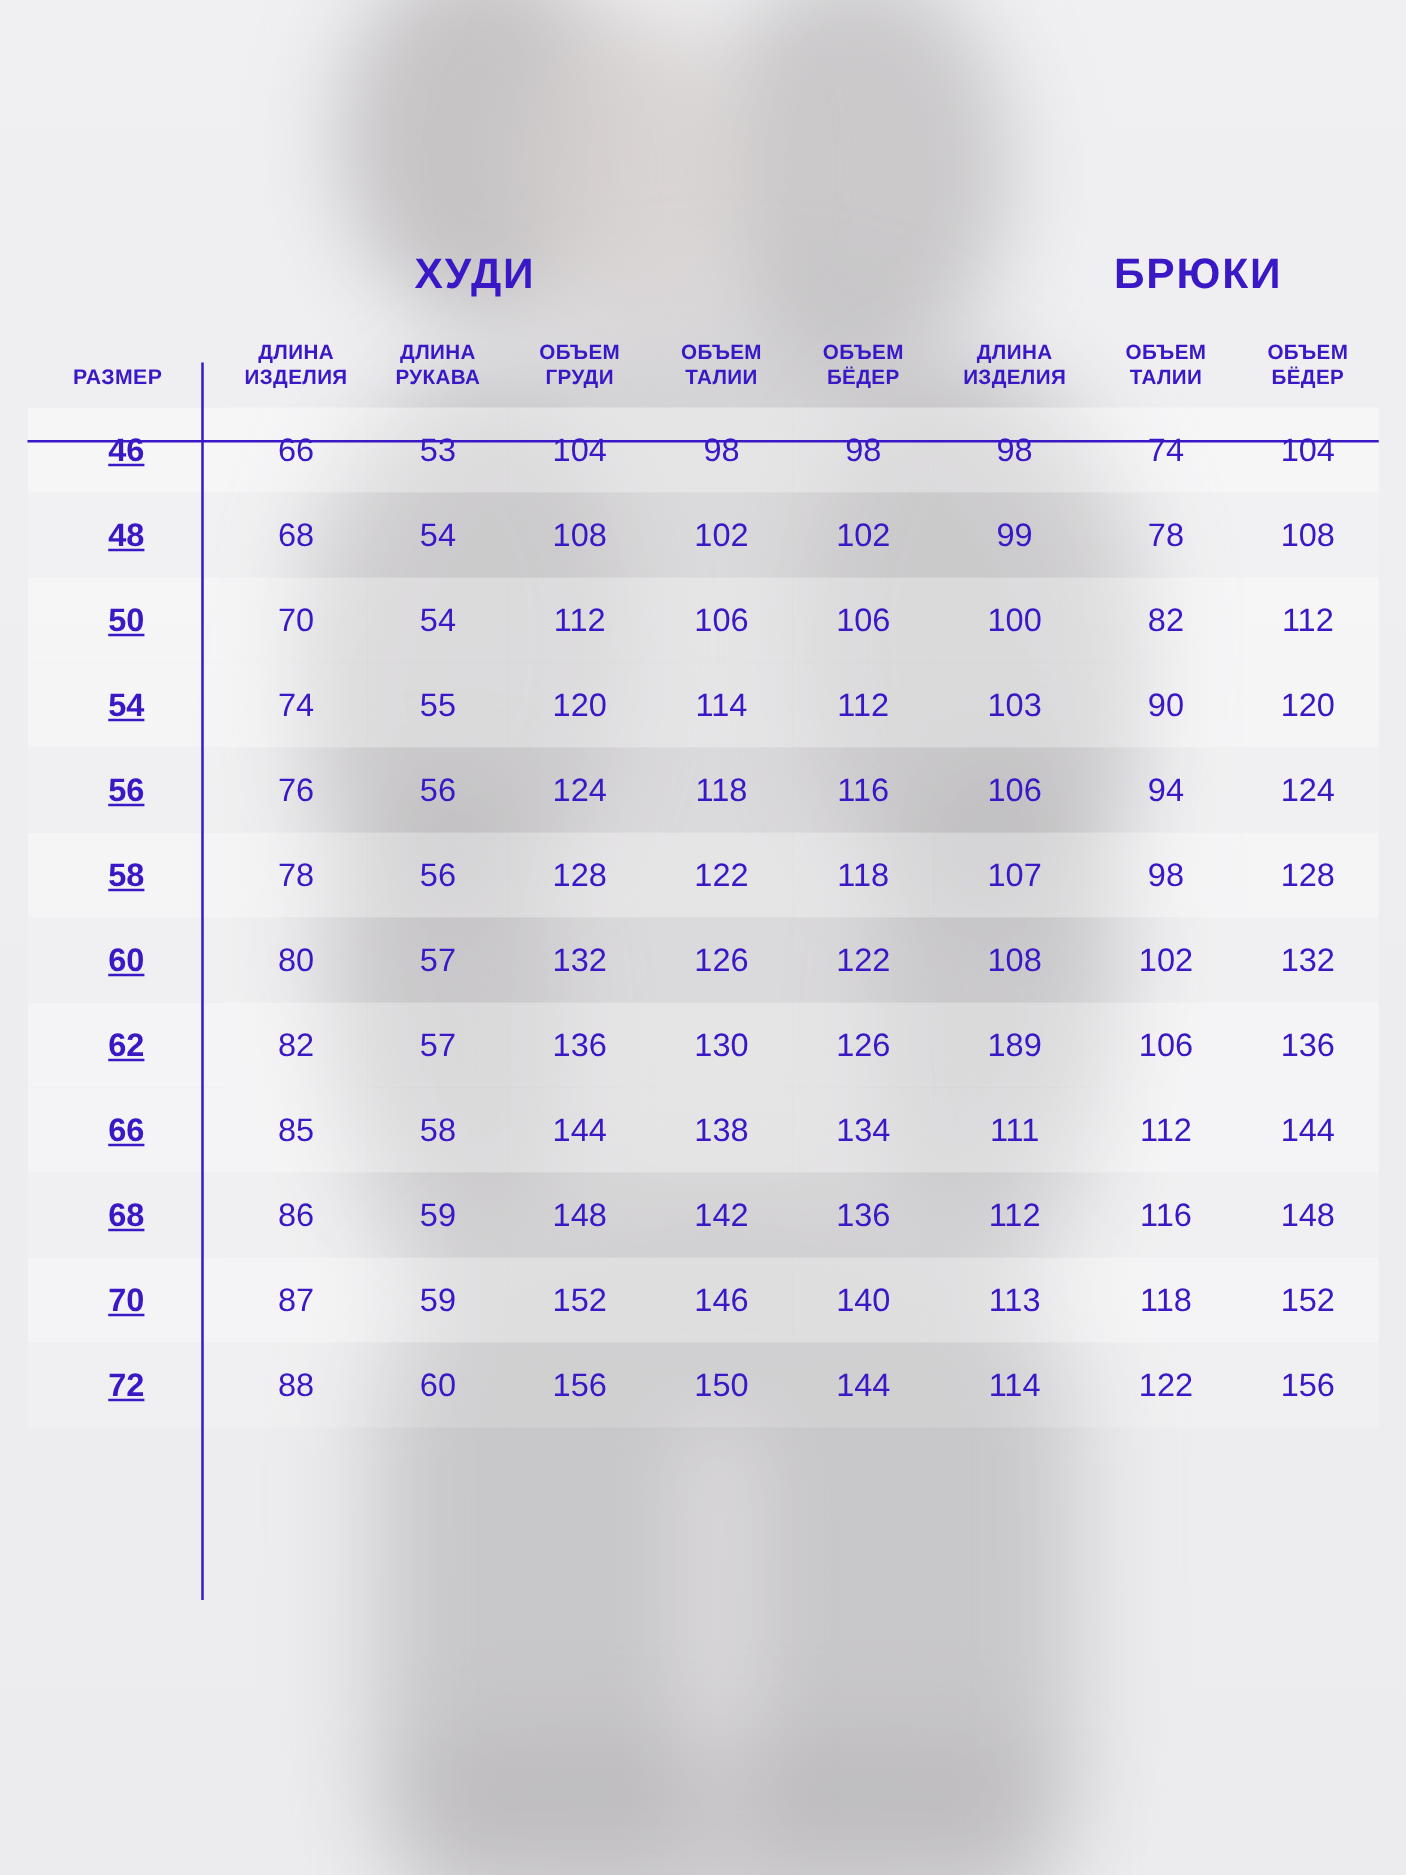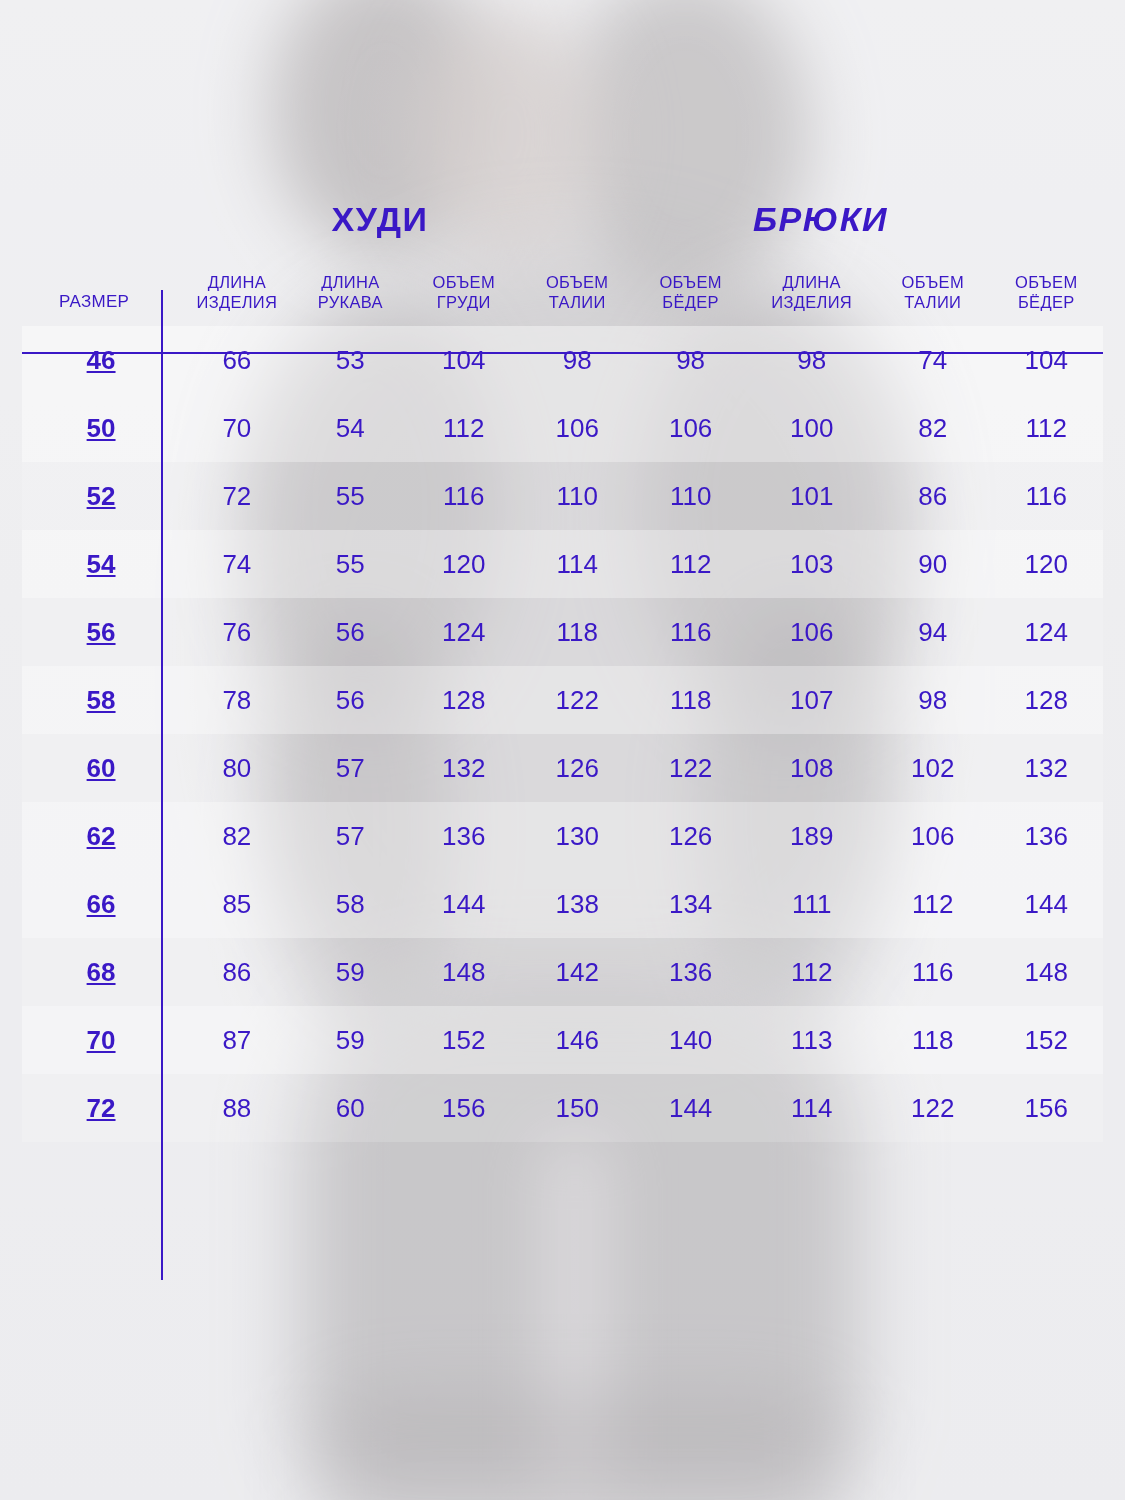--- a/index.html
+++ b/index.html
@@ -106,33 +106,33 @@
     height: 56px;
   }
   .group-title {
     position: absolute;
     color: #3a18c6;
     font-weight: bold;
     font-size: 34px;
     letter-spacing: 1.5px;
   }
   #group-title-hoodie { left: 215px; width: 330px; text-align: center; }
-  #group-title-pants  { left: 753px; width: 290px; text-align: left; font-style: italic; }
+  #group-title-pants  { left: 736px; width: 290px; text-align: right; }
 
   table.size-table {
     position: absolute;
     top: 272px;
     left: 22px;
     width: 1081px;
     border-collapse: collapse;
     table-layout: fixed;
   }
   table.size-table th {
     color: #3a18c6;
-    font-weight: normal;
+    font-weight: bold;
     font-size: 16.5px;
     line-height: 20px;
     letter-spacing: 0.3px;
     vertical-align: bottom;
     padding: 0 0 14px 0;
     text-align: center;
   }
   table.size-table th.size-head {
     font-size: 17px;
     padding-right: 14px;
@@ -263,41 +263,41 @@
         <td class="size-cell">46</td>
         <td>66</td>
         <td>53</td>
         <td>104</td>
         <td>98</td>
         <td>98</td>
         <td>98</td>
         <td>74</td>
         <td>104</td>
       </tr>
+      <tr class="even-row">
+        <td class="size-cell">48</td>
+        <td>68</td>
+        <td>54</td>
+        <td>108</td>
+        <td>102</td>
+        <td>102</td>
+        <td>99</td>
+        <td>78</td>
+        <td>108</td>
+      </tr>
       <tr class="odd-row">
         <td class="size-cell">50</td>
         <td>70</td>
         <td>54</td>
         <td>112</td>
         <td>106</td>
         <td>106</td>
         <td>100</td>
         <td>82</td>
         <td>112</td>
-      </tr>
-      <tr class="even-row">
-        <td class="size-cell">52</td>
-        <td>72</td>
-        <td>55</td>
-        <td>116</td>
-        <td>110</td>
-        <td>110</td>
-        <td>101</td>
-        <td>86</td>
-        <td>116</td>
       </tr>
       <tr class="odd-row">
         <td class="size-cell">54</td>
         <td>74</td>
         <td>55</td>
         <td>120</td>
         <td>114</td>
         <td>112</td>
         <td>103</td>
         <td>90</td>

